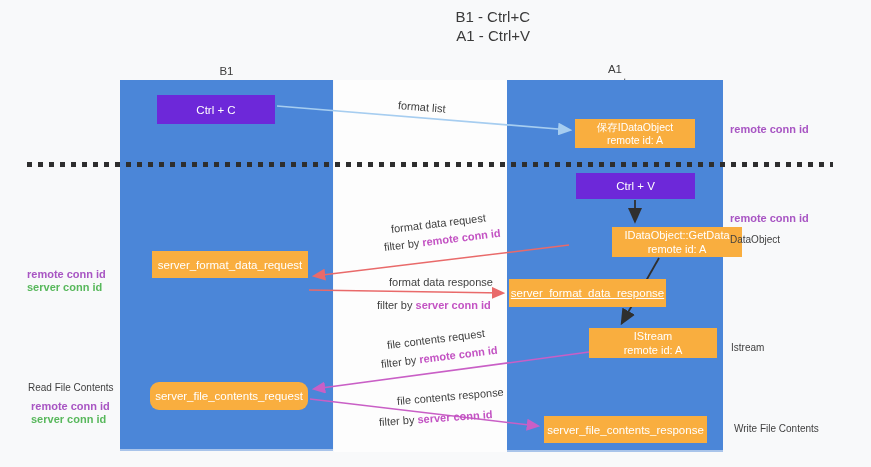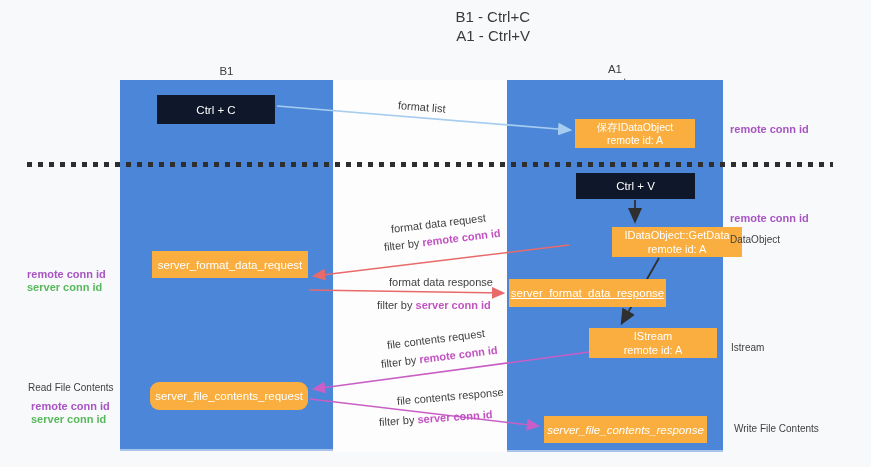--- a/index.html
+++ b/index.html
@@ -18,33 +18,33 @@
   .title { position:absolute; left:330px; width:200px; top:7px; text-align:right;
            color:#3a3a3a; font-size:15px; line-height:19px; }
 
   .dash-line { position:absolute; left:27px; top:162px; width:806px; height:5px;
                background:repeating-linear-gradient(90deg,#2e2e2e 0 5px,transparent 5px 11px); }
 
   svg.arrows { position:absolute; left:0; top:0; pointer-events:none; }
 
   .box { position:absolute; display:flex; flex-direction:column; align-items:center;
          justify-content:center; color:#fff; text-align:center; }
-  .box.green  { background:#0f172a; }
+  .box.green  { background:#6d28d9; }
   .box.orange { background:#f9ae3f; }
   .box span { display:block; }
 
   .b-ctrl-c   { left:157px; top:95px;  width:118px; height:29px; font-size:11.5px; }
   .b-store    { left:575px; top:119px; width:120px; height:29px; font-size:10.5px; line-height:13px; }
   .b-ctrl-v   { left:576px; top:173px; width:119px; height:26px; font-size:11.5px; }
   .b-getdata  { left:570px; top:227px; width:130px; height:30px; font-size:11px; line-height:14px;margin-left:42px; }
   .b-fmt-req  { left:152px; top:251px; width:156px; height:27px; font-size:11.5px; }
   .b-fmt-resp { left:509px; top:279px; width:157px; height:28px; font-size:11.5px;text-decoration:underline; }
   .b-istream  { left:589px; top:328px; width:128px; height:30px; font-size:11px; line-height:14px; }
   .b-file-req { left:150px; top:382px; width:158px; height:28px; font-size:11.5px;border-radius:9px; }
-  .b-file-resp{ left:544px; top:416px; width:163px; height:27px; font-size:11.5px;font-style:italic; }
+  .b-file-resp{ left:544px; top:416px; width:163px; height:27px; font-size:11.5px; }
 
   .alabel { position:absolute; font-size:11px; color:#3f3f3f; white-space:nowrap; transform-origin:left center; }
   .rot-7 { transform:rotate(-7deg); }
   .rot-5 { transform:rotate(-5deg); }
   .rot-4 { transform:rotate(-4deg); }
   .rot4  { transform:rotate(4.5deg); }
   .key-magenta { color:#c353c3; font-weight:700; }
 
   .side { position:absolute; font-size:11px; white-space:nowrap; }
   .side .purple { color:#a855c3; font-weight:700; display:block; line-height:13px; }

